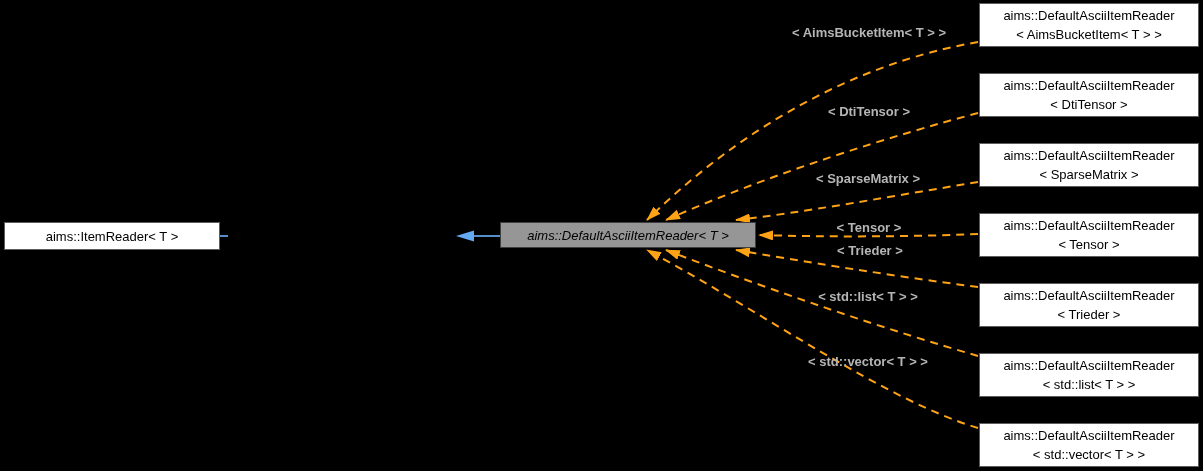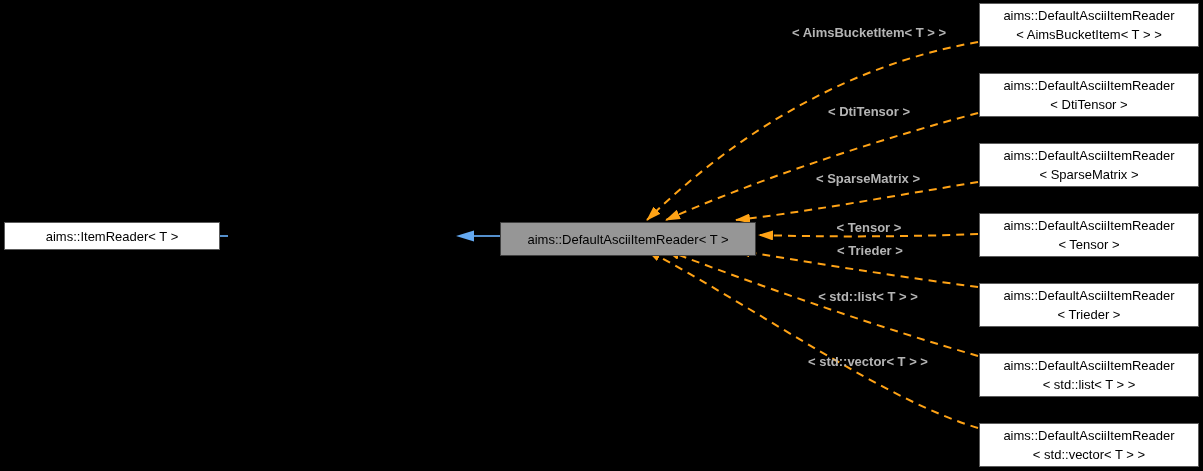--- a/index.html
+++ b/index.html
@@ -12,21 +12,21 @@
   .iedge{stroke:#64a9f1;stroke-width:1.7;}
   .ihead{fill:#64a9f1;}
   .node{
     position:absolute;box-sizing:border-box;background:#ffffff;
     border:1.5px solid #5c5c5c;color:#000000;font-size:13px;
     display:flex;align-items:center;justify-content:center;
     text-align:center;white-space:nowrap;
   }
   .node.base{left:4px;top:222px;width:216px;height:28px;}
   .node.derived{left:228px;top:222px;width:224px;height:28px;}
-  .node.focus{left:500px;top:222px;width:256px;height:34px;background:#969696;border-color:#3f3f3f;}
+  .node.focus{left:500px;top:222px;width:256px;height:26px;background:#969696;border-color:#3f3f3f;font-style:italic;}
   .node.spec{left:979px;width:220px;height:44px;flex-direction:column;line-height:19px;}
   .elabel{
     position:absolute;transform:translate(-50%,-50%);color:#b5b5b5;
     font-size:13px;font-weight:bold;white-space:nowrap;
   }
 </style>
 </head>
 <body>
 
 <div class="canvas">

